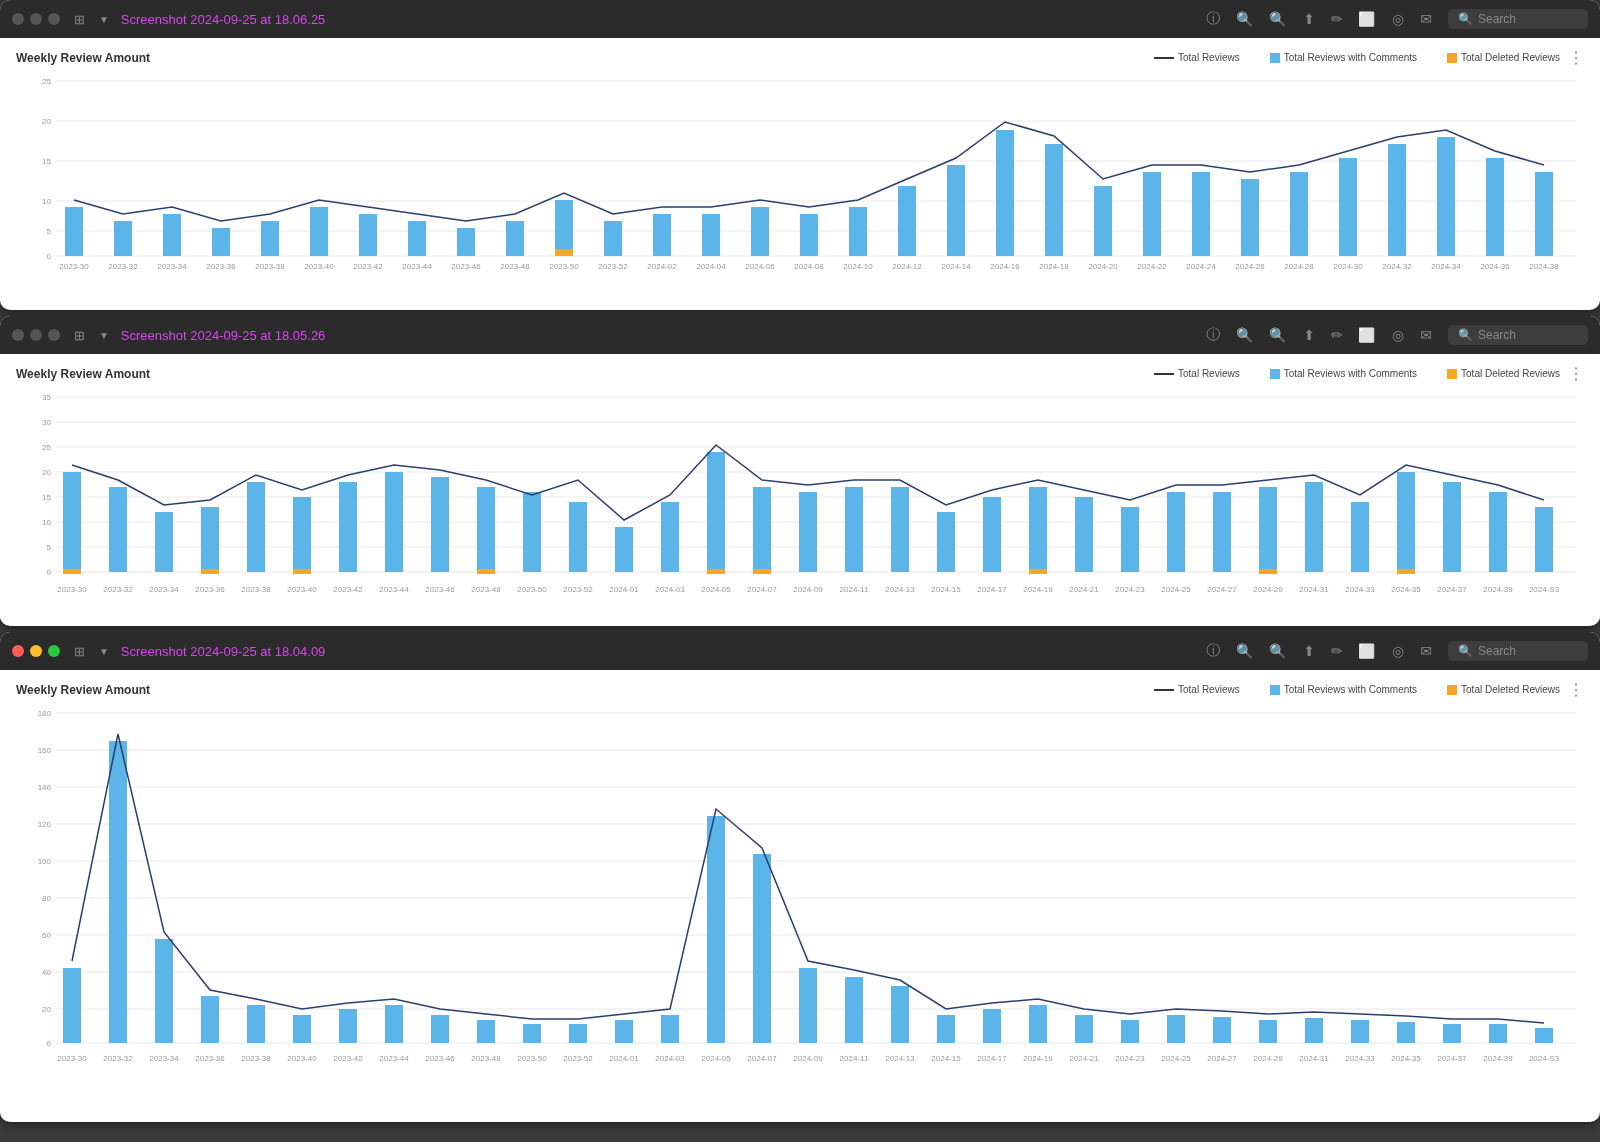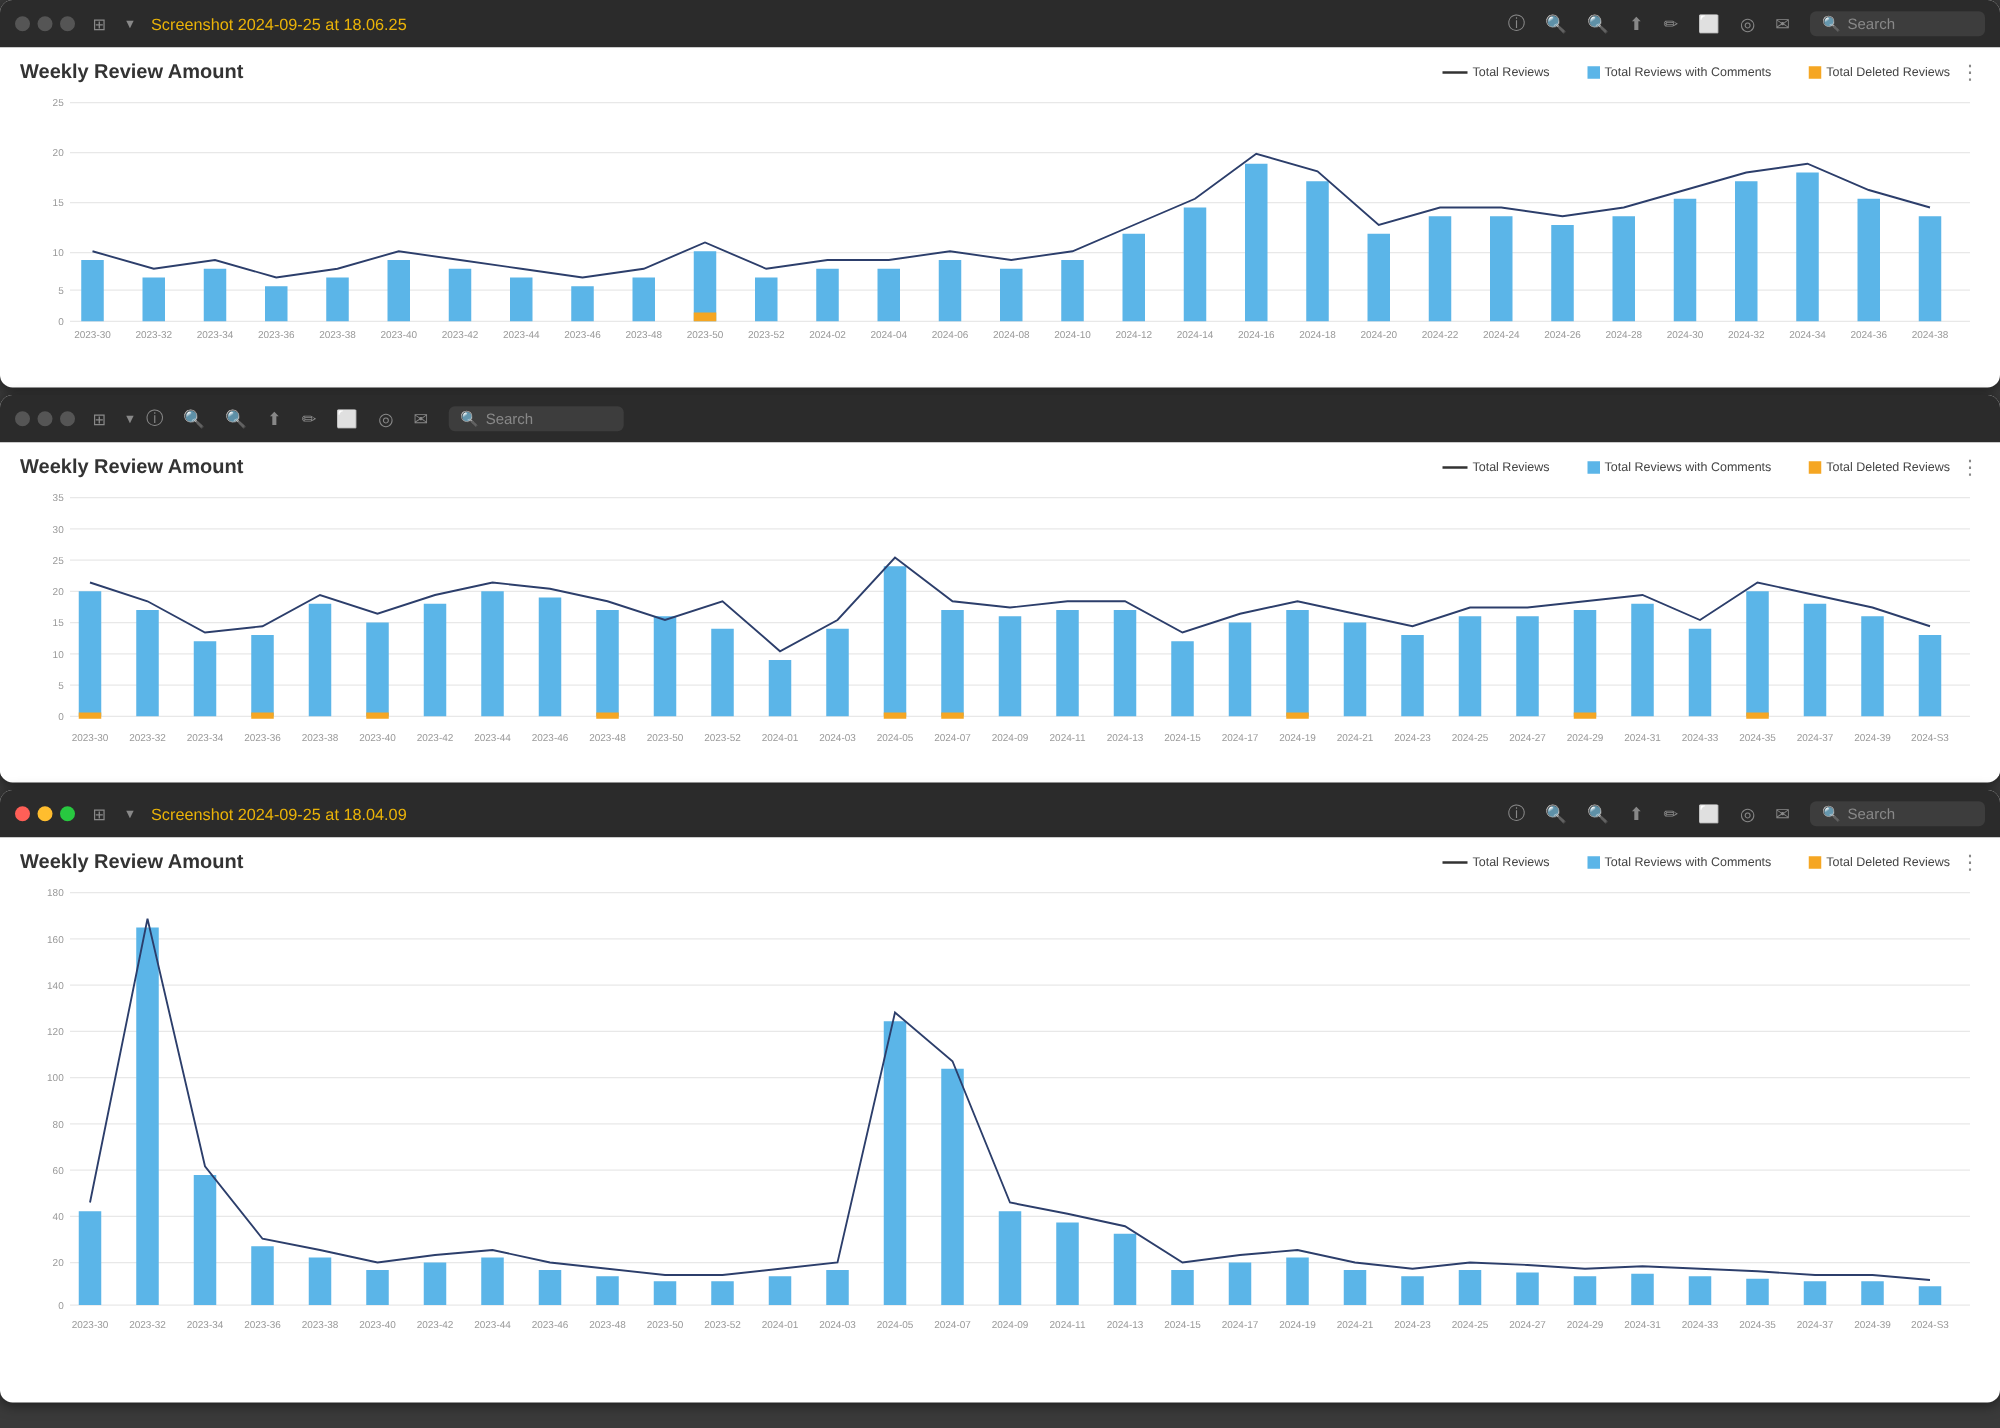--- a/index.html
+++ b/index.html
@@ -43,21 +43,21 @@
     .tl-green { background: #28c840; }
     .tl-gray { background: #555; }
 
     .titlebar-icon {
       color: #888;
       font-size: 13px;
       margin-left: 6px;
     }
 
     .titlebar-title {
-      color: #eab308;
+      color: #d946ef;
       font-size: 13px;
       font-weight: 500;
       margin-left: 4px;
       flex: 1;
     }
 
     .titlebar-actions {
       display: flex;
       gap: 16px;
       align-items: center;
@@ -90,21 +90,21 @@
     }
 
     .chart-header {
       display: flex;
       justify-content: space-between;
       align-items: center;
       margin-bottom: 4px;
     }
 
     .chart-title {
-      font-size: 16px;
+      font-size: 12px;
       font-weight: 600;
       color: #333;
     }
 
     .chart-legend {
       display: flex;
       align-items: center;
       gap: 30px;
       font-size: 10px;
       color: #444;
@@ -322,20 +322,21 @@
 
 <div class="screenshot-window window-2">
   <div class="titlebar">
     <div class="traffic-lights">
       <div class="traffic-light tl-gray"></div>
       <div class="traffic-light tl-gray"></div>
       <div class="traffic-light tl-gray"></div>
     </div>
     <span class="titlebar-icon">⊞</span>
     <span class="titlebar-icon" style="font-size:10px;">▼</span>
+    <span class="titlebar-title">Screenshot 2024-09-25 at 18.05.26</span>
     <div class="titlebar-actions">
       <span class="titlebar-action-icon">ⓘ</span>
       <span class="titlebar-action-icon">🔍</span>
       <span class="titlebar-action-icon">🔍</span>
       <span class="titlebar-action-icon">⬆</span>
       <span class="titlebar-action-icon">✏</span>
       <span class="titlebar-action-icon">⬜</span>
       <span class="titlebar-action-icon">◎</span>
       <span class="titlebar-action-icon">✉</span>
       <div class="search-bar">

